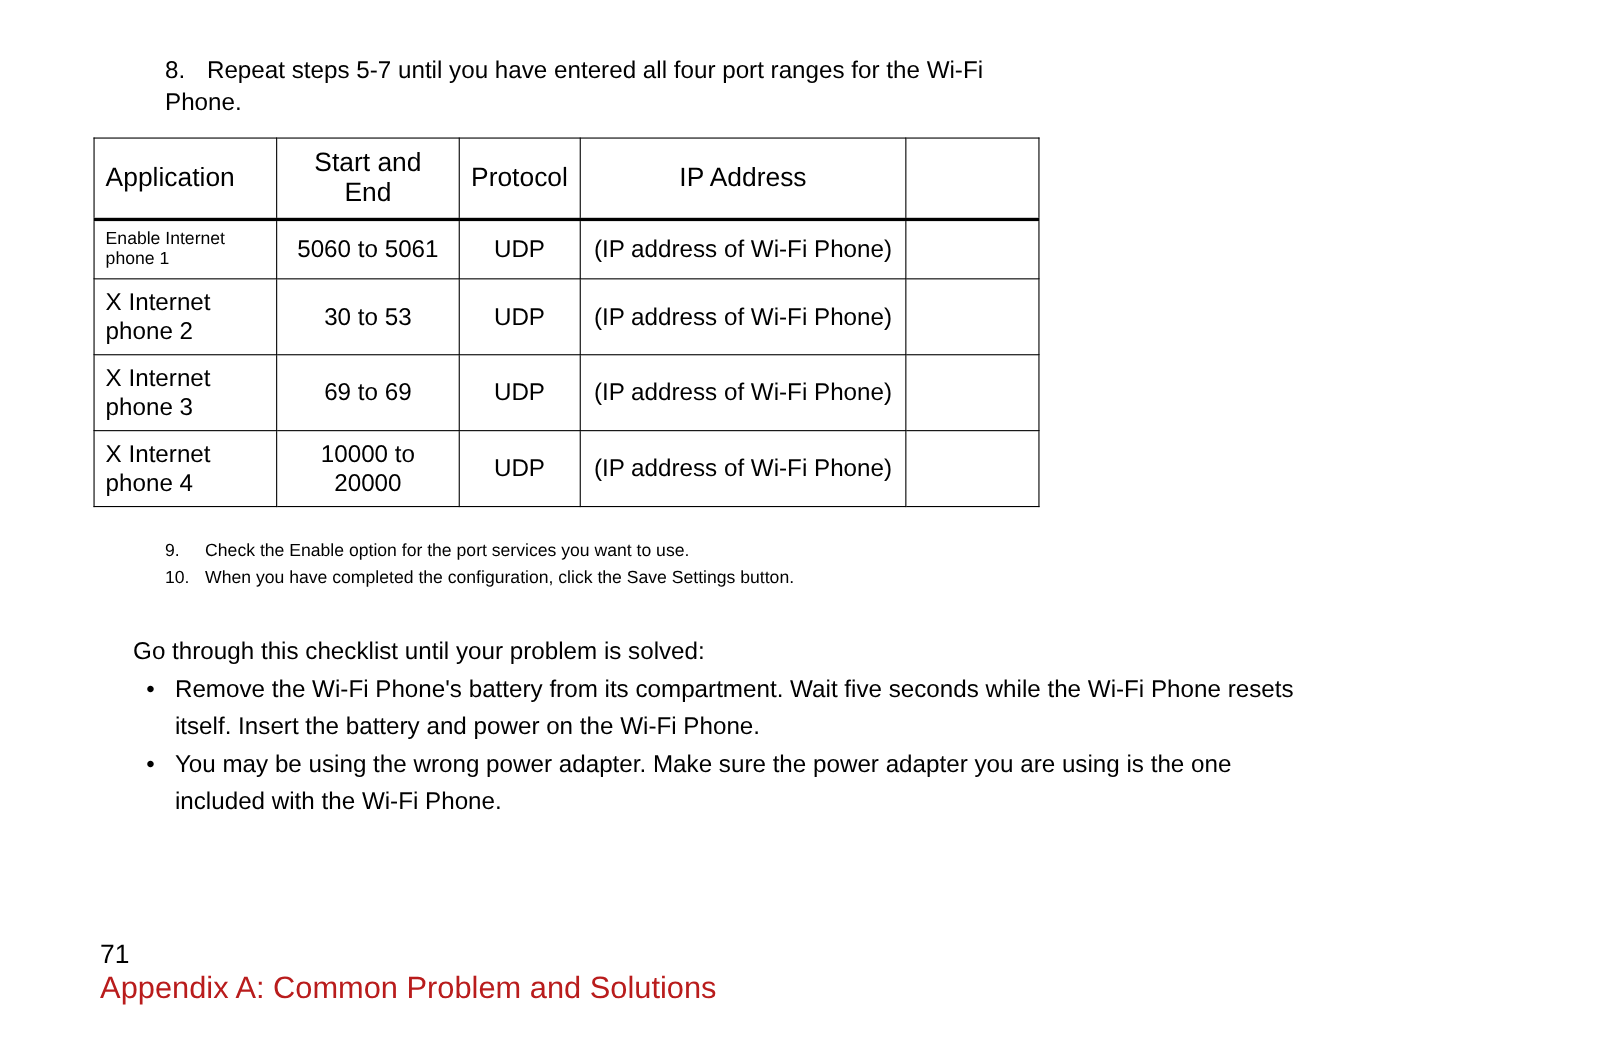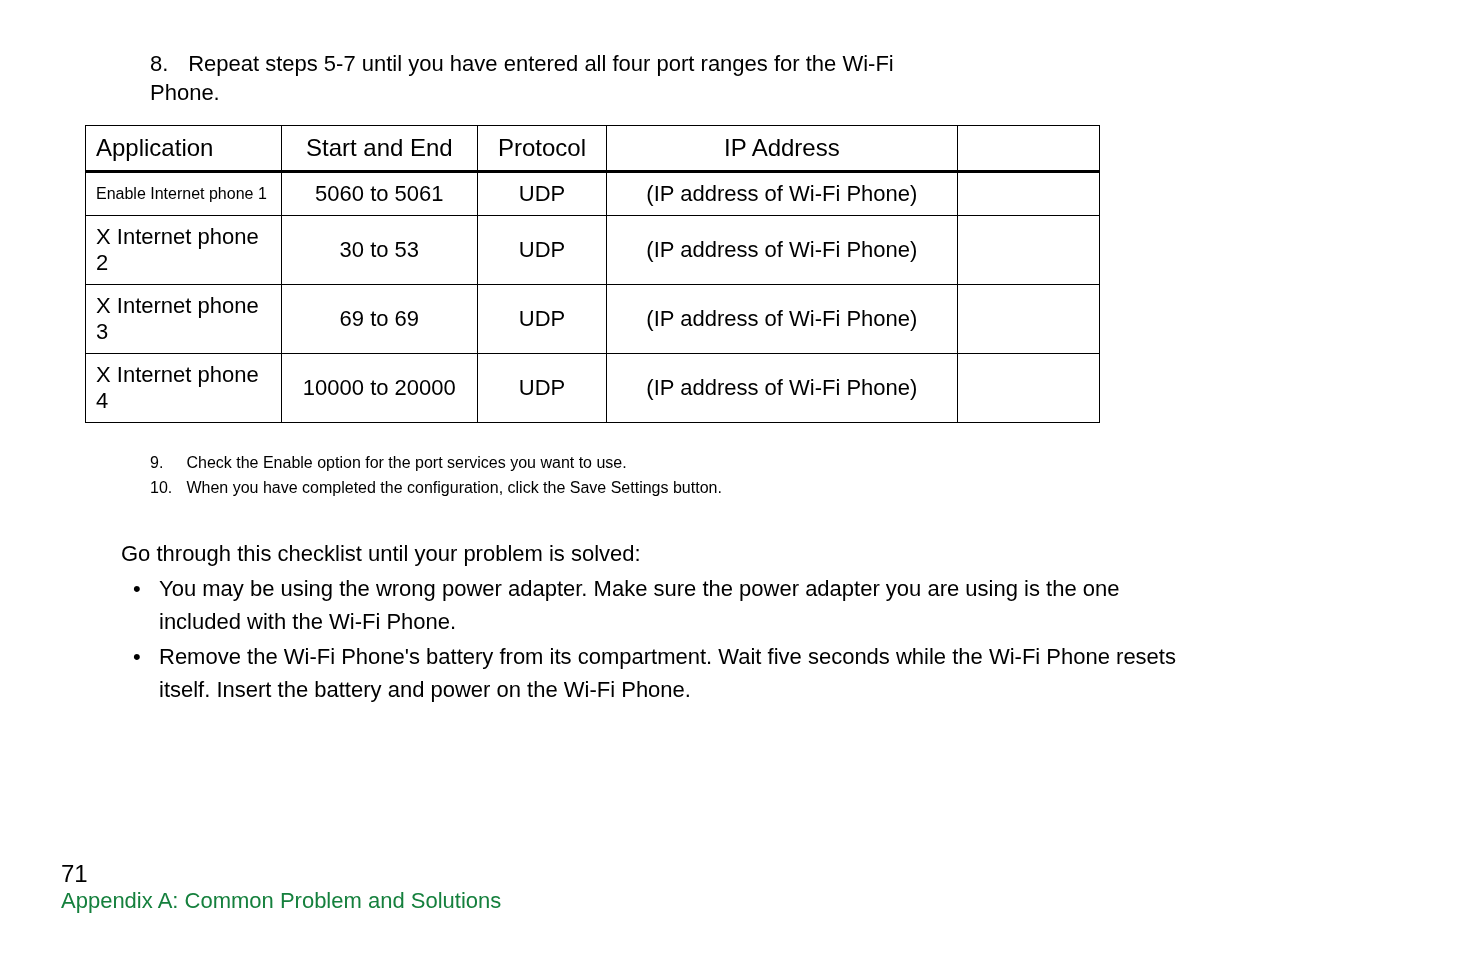--- a/index.html
+++ b/index.html
@@ -20,21 +20,21 @@
     font-size: 22px;
     line-height: 1.3;
     margin-bottom: 18px;
   }
   .step-text .num {
     display: inline-block;
     min-width: 32px;
   }
   table.port-table {
     border-collapse: collapse;
-    width: 1015px;
+    width: 860px;
     margin-left: 0;
     margin-top: 4px;
     margin-bottom: 28px;
   }
   table.port-table th, table.port-table td {
     border: 1px solid #000;
     font-size: 22px;
     padding: 8px 10px;
     text-align: left;
     vertical-align: middle;
@@ -101,30 +101,30 @@
     top: 0;
     font-size: 22px;
   }
   .bullet-cont {
     margin-left: 0;
   }
 
   .footer {
     position: absolute;
     bottom: 40px;
-    left: 61px;
+    left: 91px;
   }
   .footer .pagenum {
     font-size: 24px;
     color: #000;
     margin-bottom: 0;
   }
   .footer .appendix {
-    font-size: 22px;
-    color: #15803d;
+    font-size: 28px;
+    color: #b91c1c;
   }
 </style>
 </head>
 <body>
 
 <div class="page">
 
   <div class="step-text">
     <span class="num">8.</span>
     <span>Repeat steps 5-7 until you have entered all four port ranges for the Wi-Fi</span><br>
@@ -188,26 +188,26 @@
     <div class="line">
       <span class="num">10.</span>
       <span>When you have completed the configuration, click the Save Settings button.</span>
     </div>
   </div>
 
   <div class="q4">
     <div class="q4-sub">Go through this checklist until your problem is solved:</div>
     <ul class="bullets">
       <li>
+        <span>Remove the Wi-Fi Phone's battery from its compartment. Wait five seconds while the Wi-Fi Phone resets</span><br>
+        <span class="bullet-cont">itself. Insert the battery and power on the Wi-Fi Phone.</span>
+      </li>
+      <li>
         <span>You may be using the wrong power adapter. Make sure the power adapter you are using is the one</span><br>
         <span class="bullet-cont">included with the Wi-Fi Phone.</span>
-      </li>
-      <li>
-        <span>Remove the Wi-Fi Phone's battery from its compartment. Wait five seconds while the Wi-Fi Phone resets</span><br>
-        <span class="bullet-cont">itself. Insert the battery and power on the Wi-Fi Phone.</span>
       </li>
     </ul>
   </div>
 
 </div>
 
 <div class="footer">
   <div class="pagenum">71</div>
   <div class="appendix">Appendix A: Common Problem and Solutions</div>
 </div>

